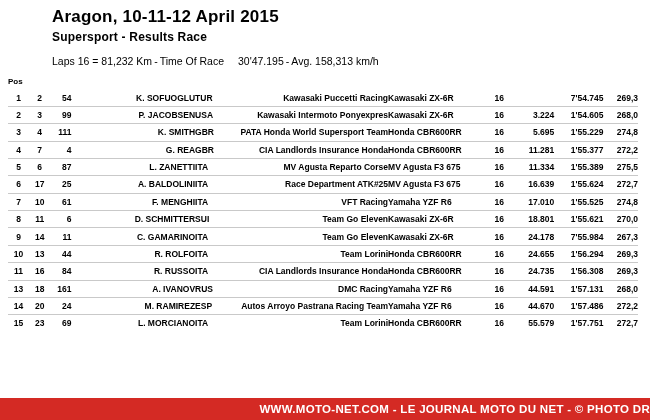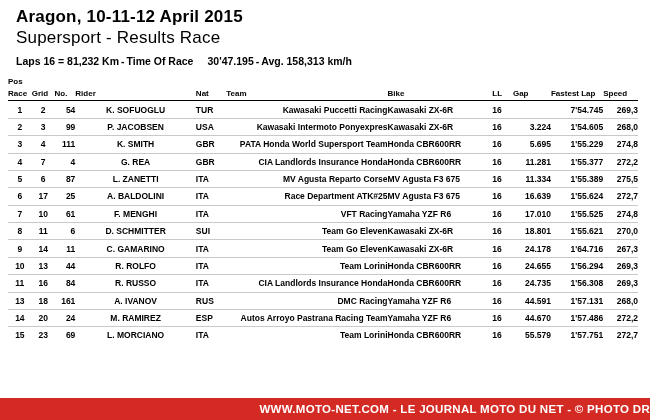--- a/index.html
+++ b/index.html
@@ -15,36 +15,37 @@
     overflow: hidden;
   }
   .page {
     position: relative;
     width: 650px;
     height: 420px;
     box-sizing: border-box;
   }
   .header {
     padding: 6px 10px 0 16px;
+    margin-left: 36px;
   }
   .title-line1 {
     font-size: 17px;
     font-weight: bold;
     letter-spacing: 0.2px;
     line-height: 21px;
   }
   .title-line2 {
-    font-size: 17px;
-    font-weight: normal;
+    font-size: 12px;
+    font-weight: bold;
     letter-spacing: 0.2px;
     line-height: 21px;
   }
   .subtitle {
     font-size: 10.5px;
-    font-weight: bold;
+    font-weight: normal;
     margin-top: 7px;
     line-height: 13px;
   }
   .subtitle .sep {
     padding: 0 2px;
   }
   .subtitle .gap-wide {
     display: inline-block;
     width: 14px;
   }
@@ -74,21 +75,21 @@
     padding-bottom: 0px;
   }
   table.results td {
     padding: 3.2px 0;
     white-space: nowrap;
     vertical-align: middle;
   }
   .c-race { width: 26px; text-align: center; }
   .c-grid { width: 26px; text-align: center; }
   .c-no   { width: 24px; text-align: right; padding-right: 4px; }
-  .c-rider{ width: 150px; text-align: center; }
+  .c-rider{ width: 150px; text-align: right; }
   .c-nat  { width: 36px; text-align: left; }
   .c-team { width: 168px; text-align: right; }
   .c-bike { width: 120px; text-align: left; }
   .c-ll   { width: 26px; text-align: left; }
   .c-gap  { width: 44px; text-align: right; padding-right: 6px; }
   .c-fl   { width: 56px; text-align: right; padding-right: 6px; }
   .c-speed{ width: 40px; text-align: right; }
   thead tr.head-row-bottom th {
     border-bottom: 1px solid #000000;
     padding-bottom: 2px;
@@ -127,33 +128,20 @@
       <span>Laps 16 = 81,232 Km</span><span class="sep">-</span><span>Time Of Race</span><span class="gap-wide"></span><span>30'47.195</span><span class="sep">-</span><span>Avg. 158,313 km/h</span>
     </div>
   </div>
 
   <table class="results">
     <thead>
       <tr class="head-row-top">
         <td class="pos-head" colspan="2">Pos</td>
         <td colspan="9"></td>
       </tr>
-      <tr class="head-row-bottom">
-        <th class="c-race">Race</th>
-        <th class="c-grid">Grid</th>
-        <th class="c-no">No.</th>
-        <th class="c-rider">Rider</th>
-        <th class="c-nat">Nat</th>
-        <th class="c-team">Team</th>
-        <th class="c-bike">Bike</th>
-        <th class="c-ll">LL</th>
-        <th class="c-gap">Gap</th>
-        <th class="c-fl">Fastest Lap</th>
-        <th class="c-speed">Speed</th>
-      </tr>
     </thead>
     <tbody id="results-body">
         <tr>
           <td class="c-race">1</td>
           <td class="c-grid">2</td>
           <td class="c-no">54</td>
           <td class="c-rider">K. SOFUOGLU</td>
           <td class="c-nat">TUR</td>
           <td class="c-team">Kawasaki Puccetti Racing</td>
           <td class="c-bike">Kawasaki ZX-6R</td>
@@ -256,21 +244,21 @@
         <tr>
           <td class="c-race">9</td>
           <td class="c-grid">14</td>
           <td class="c-no">11</td>
           <td class="c-rider">C. GAMARINO</td>
           <td class="c-nat">ITA</td>
           <td class="c-team">Team Go Eleven</td>
           <td class="c-bike">Kawasaki ZX-6R</td>
           <td class="c-ll">16</td>
           <td class="c-gap">24.178</td>
-          <td class="c-fl">1'64.716</td>
+          <td class="c-fl">7'55.984</td>
           <td class="c-speed">267,3</td>
         </tr>
         <tr>
           <td class="c-race">10</td>
           <td class="c-grid">13</td>
           <td class="c-no">44</td>
           <td class="c-rider">R. ROLFO</td>
           <td class="c-nat">ITA</td>
           <td class="c-team">Team Lorini</td>
           <td class="c-bike">Honda CBR600RR</td>

